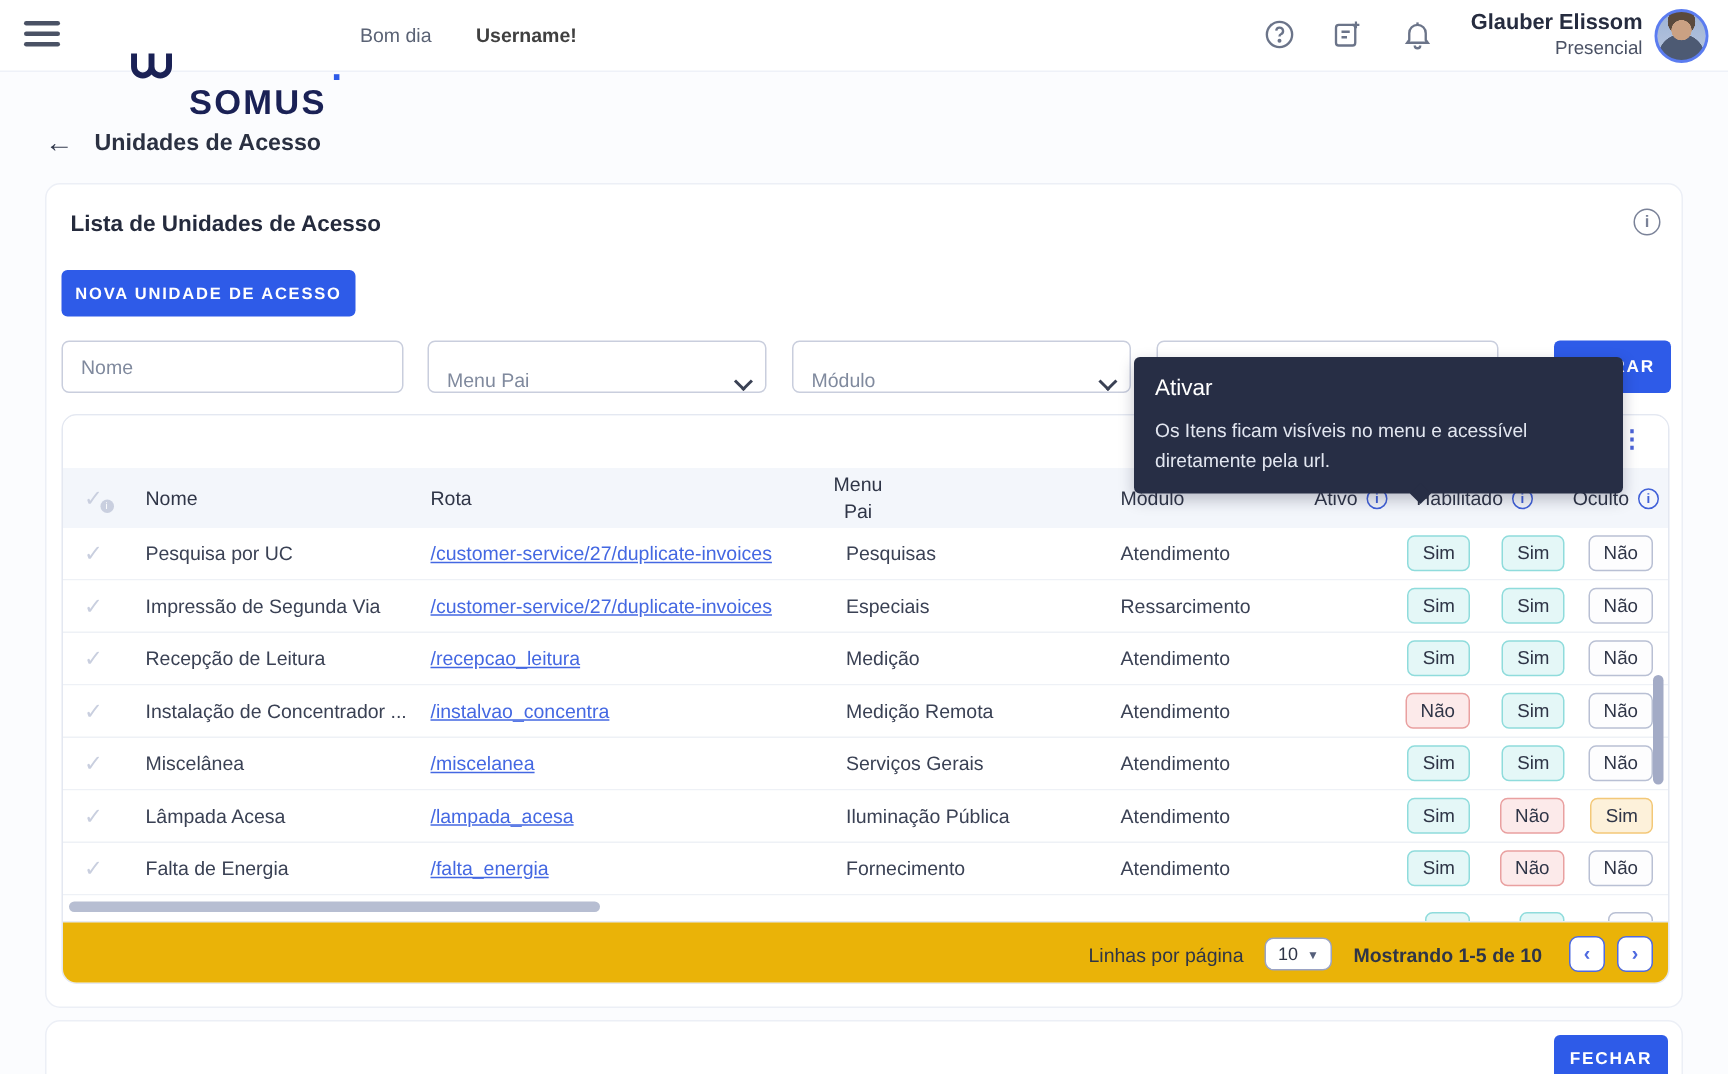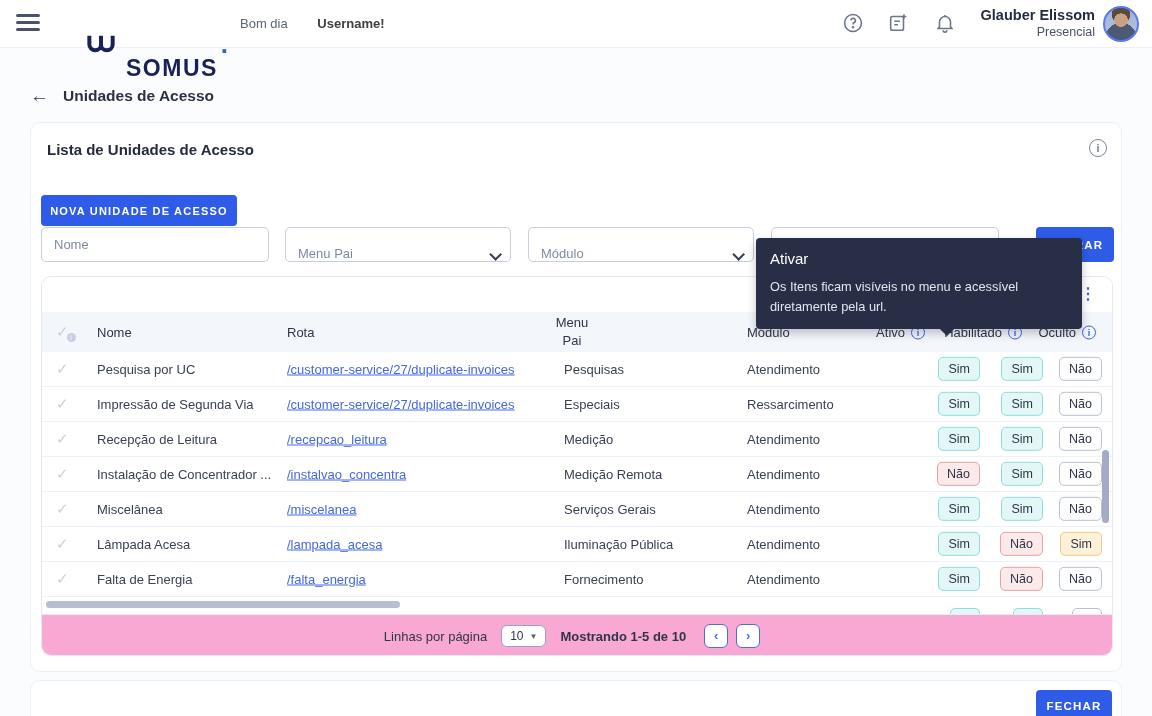--- a/index.html
+++ b/index.html
@@ -53,21 +53,21 @@
   .card-info {
     position:absolute; right:14px; top:16px; width:18px; height:18px; border-radius:50%;
     border:1.6px solid #7a8298; color:#7a8298; font-size:11px; font-weight:700;
     display:flex; align-items:center; justify-content:center; cursor:pointer; font-style:normal;
   }
   .btn-primary {
     background:#2e5be8; color:#fff; border:none; border-radius:4px;
     font-family:"Liberation Sans",sans-serif; font-size:11px; font-weight:700;
     letter-spacing:1.2px; cursor:pointer;
   }
-  .new-btn { position:absolute; left:10px; top:72px; width:196px; height:31px; }
+  .new-btn { position:absolute; left:10px; top:57px; width:196px; height:31px; }
 
   
   .filters { position:absolute; left:0; top:104px; width:100%; height:35px; }
   .f-input, .f-select {
     position:absolute; top:0; height:35px; border:1px solid #c9cedd; border-radius:5px;
     background:#fff; font-size:13px;
   }
   .f-input input {
     width:100%; height:100%; border:none; outline:none; background:transparent;
     font-family:"Liberation Sans",sans-serif; font-size:13px; color:#4a5268; padding:0 12px;
@@ -101,21 +101,21 @@
   .kebab { position:absolute; top:7px; right:16px; font-size:16px; font-weight:700; color:#4b63d8; cursor:pointer; letter-spacing:0; line-height:1.2; }
   .thead { position:absolute; top:35px; left:0; right:0; height:40px; background:#f3f6fb; font-size:13px; color:#2f3547; }
   .th { position:absolute; top:50%; transform:translateY(-50%); white-space:nowrap; display:flex; align-items:center; gap:6px; }
   .th-check { left:14px; }
   .th-nome { left:55px; }
   .th-rota { left:245px; }
   .th-menupai { left:490px; width:80px; text-align:center; display:block; line-height:1.35; }
   .th-modulo { left:705px; }
   .th-ativo { right:187px; }
   .th-hab { right:90px; }
-  .th-oculto { right:16px; }
+  .th-oculto { right:6px; }
   .info-i {
     width:14px; height:14px; border-radius:50%; border:1.4px solid #4161d8; color:#4161d8;
     font-size:9px; font-weight:700; display:inline-flex; align-items:center; justify-content:center;
     cursor:pointer; flex:0 0 auto; font-style:normal;
   }
   .check-mark { color:#c9cfdf; font-size:15px; position:relative; }
   .check-mark .mini-i {
     position:absolute; right:-7px; bottom:-1px; width:9px; height:9px; border-radius:50%;
     background:#c9cfdf; color:#fff; font-size:6.5px; display:flex; align-items:center; justify-content:center;
   }
@@ -139,22 +139,22 @@
   .badge-red { background:#fceaea; border-color:#e9a0a0; }
   .badge-orange { background:#fdf1da; border-color:#f3c878; }
   .trow-partial { height:17px; overflow:hidden; border-bottom:none; }
   .trow-partial .badge { height:22px; }
 
   .h-scrollbar { position:absolute; top:324px; left:4px; width:354px; height:7px; border-radius:4px; background:#b7bed2; cursor:pointer; z-index:5; }
   .v-scrollbar { position:absolute; top:173px; right:3px; width:7px; height:73px; border-radius:4px; background:#a3abc6; cursor:pointer; z-index:5; }
 
   .tbl-footer {
     position:absolute; left:0; right:0; top:337px; height:43px; border-top:1px solid #e7ebf2;
-    display:flex; align-items:center; justify-content:center; gap:14px; padding-right:10px;
-    font-size:13px; color:#2f3547; background:#f9a8d4;
+    display:flex; align-items:center; justify-content:flex-end; gap:14px; padding-right:10px;
+    font-size:13px; color:#2f3547; background:#eab308;
   }
   .rpp-select {
     display:flex; align-items:center; gap:6px; border:1px solid #9aa3c4; border-radius:6px;
     padding:3px 8px; font-size:12px; color:#2f3547; cursor:pointer; background:#fff;
   }
   .rpp-caret { font-size:8px; color:#555f7a; }
   .showing { font-weight:700; }
   .pg-btn {
     width:24px; height:24px; border:1.5px solid #4f6ae0; border-radius:6px; background:#fff;
     color:#4f6ae0; font-size:13px; font-weight:700; display:flex; align-items:center; justify-content:center;

